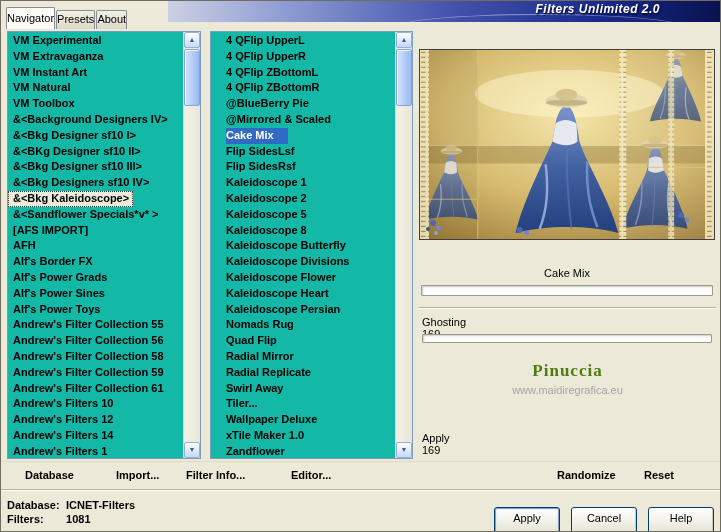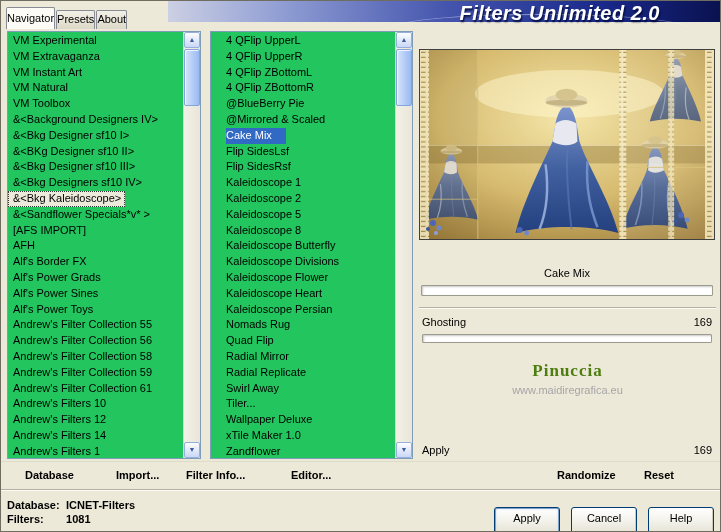--- a/index.html
+++ b/index.html
@@ -8,31 +8,31 @@
     position:relative;width:721px;height:532px;overflow:hidden;
     background:#ece9d8;border:1px solid #6f6d60;
     font-family:"Liberation Sans",sans-serif;font-size:11px;color:#000;cursor:default;
   }
   
   .header{position:absolute;top:0;left:0;right:0;height:28px;}
   .banner{position:absolute;top:0;left:167px;right:0;height:21px;
     background:linear-gradient(90deg,#ccd0e4 0%,#8c9ad2 22%,#4656ae 50%,#1a2a8c 78%,#0a1250 100%);}
   .banner::before{content:"";position:absolute;right:30px;top:13px;width:300px;height:14px;
     border-top:1px solid rgba(255,255,255,.45);border-radius:50%/100% 100% 0 0;}
-  .banner-title{position:absolute;right:60px;top:1px;font-size:20px;font-weight:bold;font-style:italic;
+  .banner-title{position:absolute;right:60px;top:1px;font-size:12px;font-weight:bold;font-style:italic;
     color:#fff;letter-spacing:.5px;text-shadow:1px 2px 2px #000a3a;white-space:nowrap;}
   .tabs{position:absolute;left:5px;top:5px;display:flex;align-items:flex-end;height:23px;}
   .tab{height:19px;line-height:17px;padding:0 0;margin-right:1px;
     border:1px solid #898c95;border-bottom:none;border-radius:2px 2px 0 0;
     background:linear-gradient(#f2f0e6,#ddd9c8);}
   .tab.active{height:22px;line-height:20px;background:#fcfbf6;z-index:2;}
   
   .main{position:absolute;top:28px;left:0;right:0;height:432px;}
-  .listbox{position:absolute;top:2px;height:428px;background:#22c55e;
-    border:1px solid #7f9db9;display:flex;overflow:hidden;}
+  .listbox{position:absolute;top:2px;height:428px;background:#14b8a6;
+    border:1px solid #7f9db9;display:flex;overflow:hidden;font-weight:bold;}
   #catbox{left:6px;width:194px;}
   #fltbox{left:209px;width:203px;}
   .list-items{flex:1;overflow:hidden;padding-top:1px;}
   .list-item{height:15.8px;line-height:15.8px;padding-left:5px;white-space:nowrap;}
   #fltbox .list-item{padding-left:0;margin-left:15px;padding-right:14px;}
   .sel-blue{background:#316ac5;color:#fff;width:max-content;padding:0 4px 0 2px;}
   .sel-focus{outline:1px dotted #333;outline-offset:-1px;background:#eceadb;width:max-content;padding-right:4px;}
   
   .scrollbar{width:17px;flex:none;position:relative;
     background:linear-gradient(90deg,#f3f1e6,#e9e6d8);border-left:1px solid #ddd9c8;}
@@ -46,21 +46,21 @@
   
   .right{position:absolute;left:418px;top:2px;width:299px;height:428px;}
   .preview{position:absolute;top:18px;left:0;width:296px;height:191px;
     border:1px solid #3f3f3f;background:#c8a84e;}
   .preview svg{display:block;width:100%;height:100%;}
   .filter-name{position:absolute;top:236px;left:0;width:296px;text-align:center;}
   .progress{position:absolute;top:254px;left:2px;width:292px;height:11px;background:#fff;
     border:1px solid #9d9a8e;border-radius:1px;box-shadow:inset 1px 1px 2px rgba(0,0,0,.22);}
   .controls{position:absolute;top:276px;left:0;width:297px;bottom:0;
     border-top:1px solid #b5b1a0;box-shadow:inset 0 1px 0 #fdfcf7;}
-  .srow{position:absolute;left:3px;right:4px;display:flex;justify-content:space-between;}
+  .srow{position:absolute;left:3px;right:4px;display:flex;justify-content:space-between;flex-direction:column;}
   .row-ghosting{top:8px;}
   .row-radius{bottom:3px;}
   .strack{position:absolute;left:3px;right:4px;height:9px;background:#fff;border:1px solid #9d9a8e;
     border-radius:1px;box-shadow:inset 1px 1px 2px rgba(0,0,0,.22);}
   .track-ghosting{top:26px;}
   .wm{position:absolute;top:52px;left:0;right:0;text-align:center;line-height:1.35;}
   .wm-name{font-family:"Liberation Serif",serif;font-size:17px;font-weight:bold;
     color:#4d7c0f;letter-spacing:1px;}
   .wm-url{font-size:11px;color:#a7a4a8;}
   

